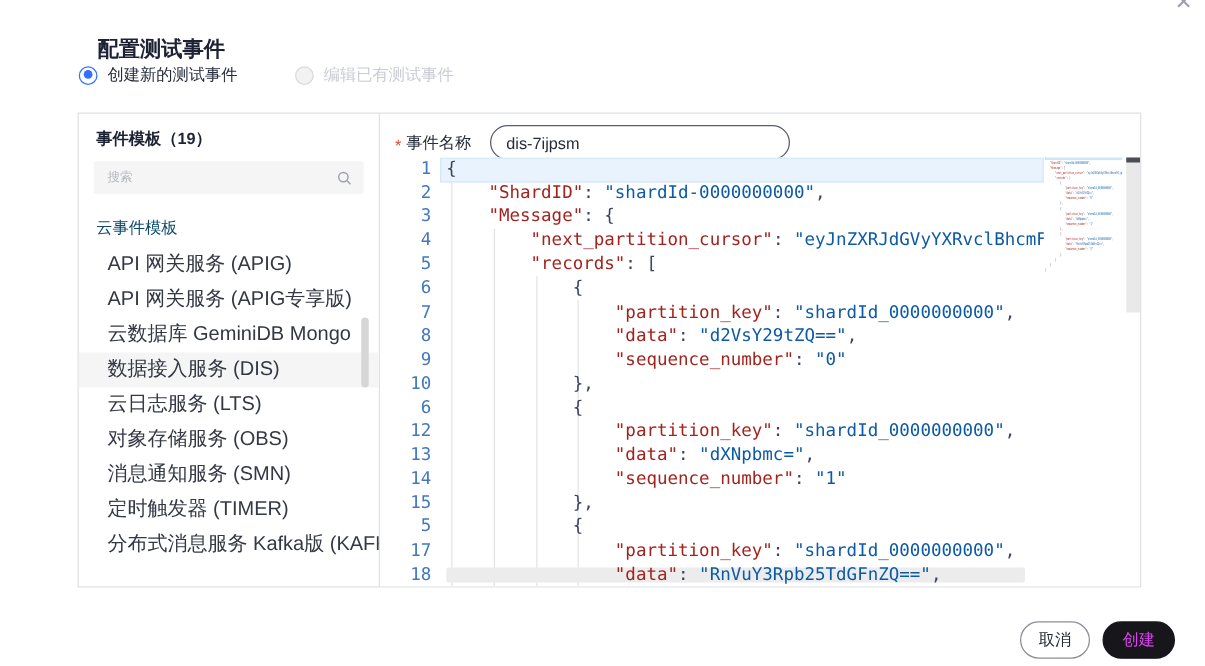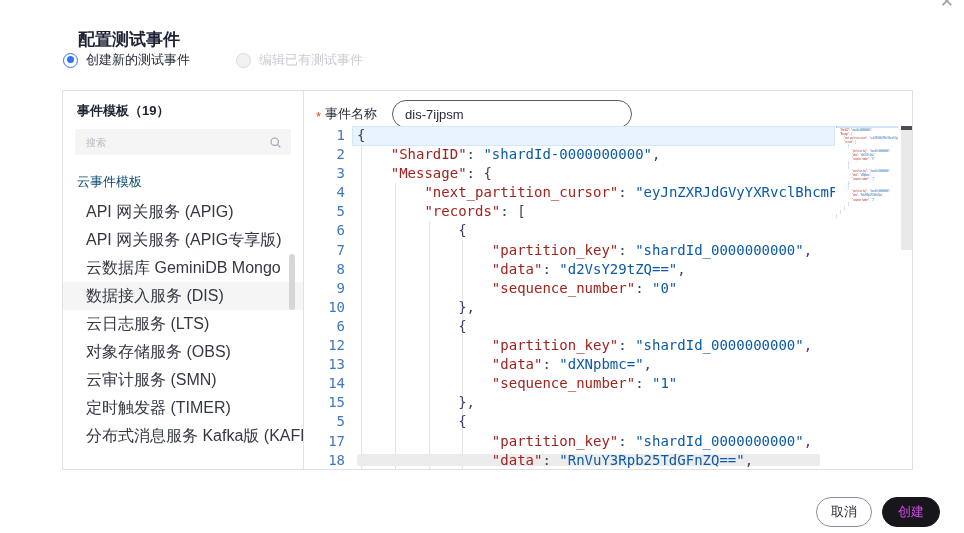--- a/index.html
+++ b/index.html
@@ -88,21 +88,21 @@
       </svg>
     </div>
     <div class="sb-cat">云事件模板</div>
     <div id="tpl-list">
         <div class="tpl-item">API 网关服务 (APIG)</div>
         <div class="tpl-item">API 网关服务 (APIG专享版)</div>
         <div class="tpl-item">云数据库 GeminiDB Mongo</div>
         <div class="tpl-item sel">数据接入服务 (DIS)</div>
         <div class="tpl-item">云日志服务 (LTS)</div>
         <div class="tpl-item">对象存储服务 (OBS)</div>
-        <div class="tpl-item">云审计服务 (SMN)</div>
+        <div class="tpl-item">消息通知服务 (SMN)</div>
         <div class="tpl-item">定时触发器 (TIMER)</div>
         <div class="tpl-item">分布式消息服务 Kafka版 (KAFKA)</div>
       </div>
     <div class="sb-scroll"></div>
   </div>
 
   <div class="main">
     <div class="name-row">
       <span class="req-star">*</span>
       <span>事件名称</span>

